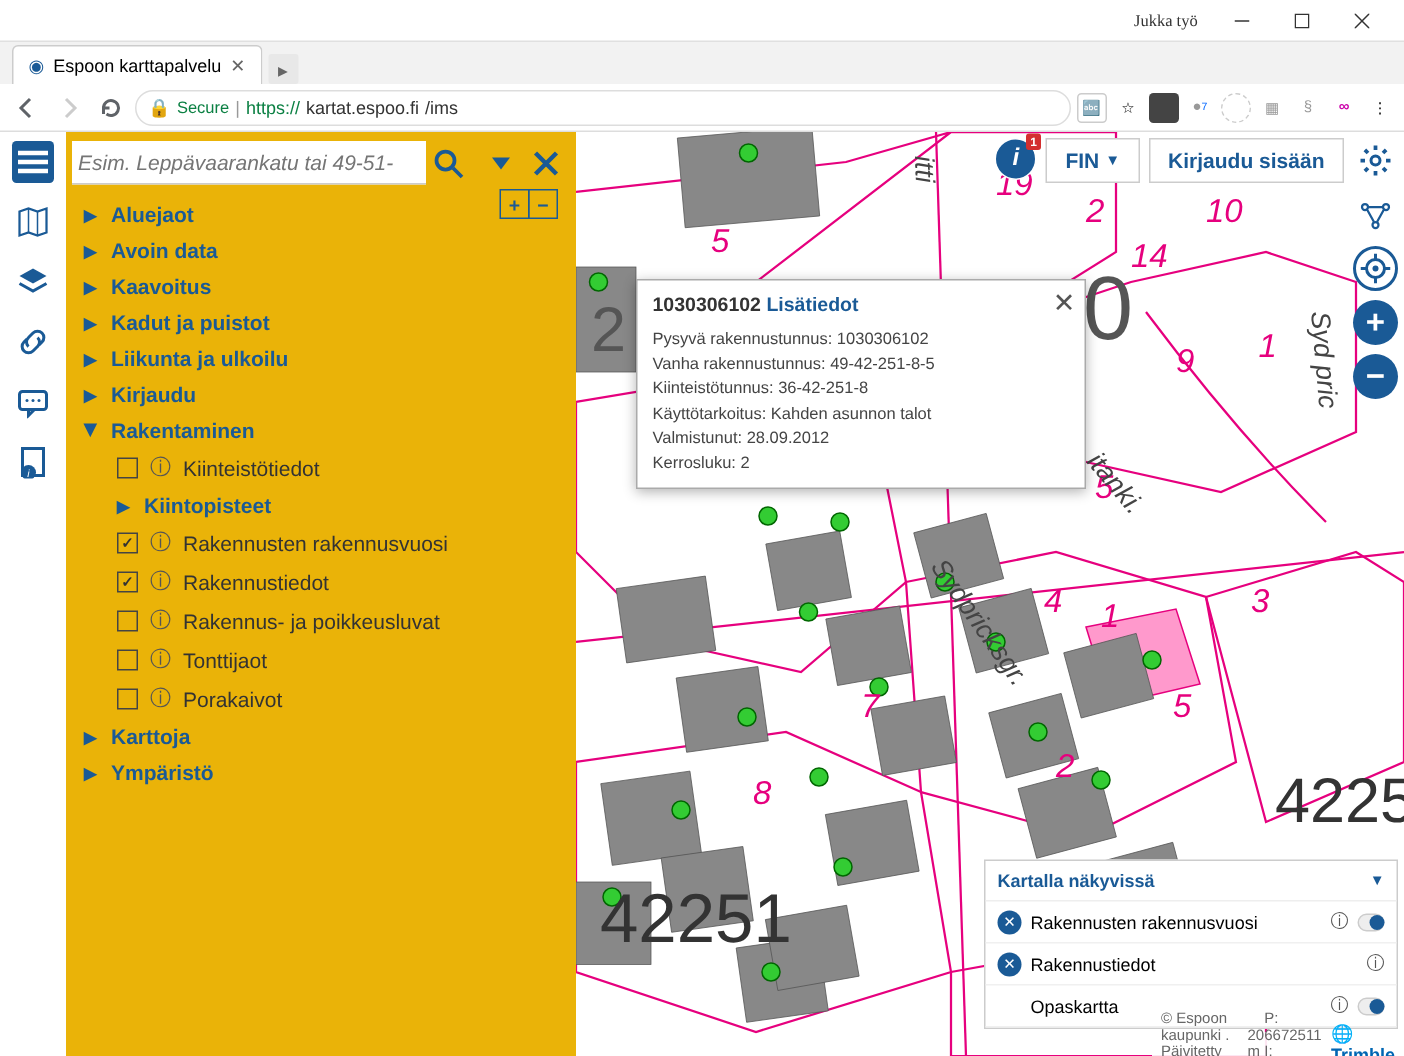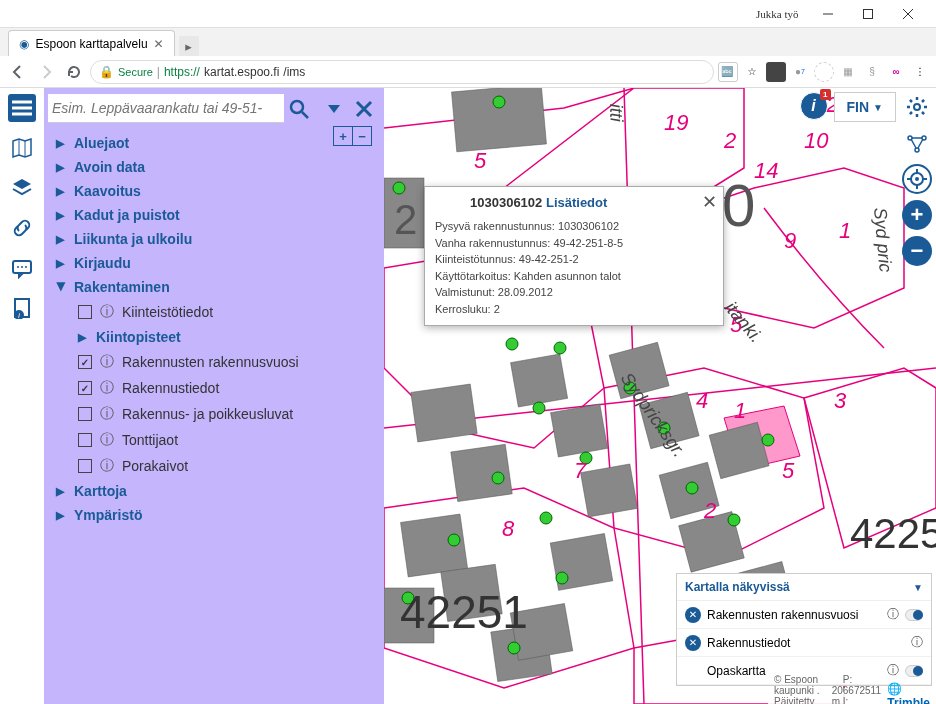--- a/index.html
+++ b/index.html
@@ -26,21 +26,21 @@
 .url-rest { color: #333; }
 .ext-icons { display: flex; gap: 4px; align-items: center; }
 .ext-ic { width: 20px; height: 20px; border-radius: 3px; display: flex; align-items: center; justify-content: center; font-size: 10px; }
 
 
 .app { position: relative; height: 616px; display: flex; }
 .left-rail { width: 44px; background: #fff; display: flex; flex-direction: column; align-items: center; padding-top: 6px; gap: 12px; }
 .rail-ic { width: 28px; height: 28px; display: flex; align-items: center; justify-content: center; color: #1a5a96; cursor: pointer; }
 .rail-ic.primary { background: #1a5a96; color: #fff; border-radius: 3px; }
 
-.sidebar { width: 340px; background: #c4b5fd; padding: 4px 0; overflow-y: auto; }
+.sidebar { width: 340px; background: #eab308; padding: 4px 0; overflow-y: auto; }
 .search-row { display: flex; align-items: center; padding: 2px 8px 8px 4px; gap: 2px; }
 .search-input { flex: 1; border: none; border-bottom: 1px solid #ccc; padding: 6px 4px; font-style: italic; font-size: 14px; color: #888; outline: none; }
 .search-btn, .dd-btn, .clear-btn { color: #1a5a96; cursor: pointer; padding: 2px; }
 
 .zoom-ctrl { position: absolute; left: 334px; top: 38px; display: flex; }
 .zoom-box { width: 20px; height: 20px; border: 1px solid #1a5a96; display: flex; align-items: center; justify-content: center; color: #1a5a96; font-weight: bold; cursor: pointer; margin-left: -1px; }
 
 .tree-item { display: flex; align-items: center; padding: 4px 8px 4px 12px; cursor: pointer; color: #1a5a96; font-weight: bold; font-size: 14px; gap: 8px; }
 .tree-item .caret { width: 10px; font-size: 11px; }
 .tree-item.expanded .caret { transform: rotate(90deg); }
@@ -66,25 +66,25 @@
 
 .top-buttons { position: absolute; right: 40px; top: 4px; display: flex; gap: 6px; }
 .top-btn { background: #fff; border: 1px solid #ccc; padding: 6px 12px; color: #1a5a96; font-weight: bold; font-size: 14px; cursor: pointer; display: flex; align-items: center; gap: 4px; }
 .info-badge { position: relative; width: 28px; height: 28px; border-radius: 14px; background: #1a5a96; color: #fff; display: flex; align-items: center; justify-content: center; font-style: italic; font-weight: bold; font-size: 16px; border: 1px solid #fff; }
 .info-badge .badge-n { position: absolute; top: -4px; right: -4px; background: #d32f2f; color: #fff; font-size: 8px; padding: 1px 3px; border-radius: 2px; font-style: normal; }
 
 
 .popup { position: absolute; left: 424px; top: 192px; width: 300px; background: #fff; border: 1px solid #aaa; box-shadow: 0 2px 8px rgba(0,0,0,0.3); padding: 8px 10px; font-size: 11px; }
 .popup .close { position: absolute; top: 4px; right: 6px; cursor: pointer; color: #555; font-size: 18px; }
 .popup-title { color: #1a5a96; font-weight: bold; font-size: 13px; margin-bottom: 8px; }
-.popup-title .id { color: #333; margin-left: 35px; }
+.popup-title .id { color: #333; }
 .popup-row { color: #444; line-height: 1.5; }
 
 
-.layers-panel { position: absolute; right: 4px; bottom: 18px; width: 256px; background: #fff; border: 1px solid #ccc; font-size: 12px; }
+.layers-panel { position: absolute; right: 4px; bottom: 18px; width: 276px; background: #fff; border: 1px solid #ccc; font-size: 12px; }
 .layers-header { color: #1a5a96; font-weight: bold; padding: 6px 8px; display: flex; justify-content: space-between; align-items: center; border-bottom: 1px solid #eee; }
 .layer-row { display: flex; align-items: center; padding: 5px 8px; gap: 6px; border-bottom: 1px solid #f0f0f0; }
 .layer-row .toggle-x { width: 16px; height: 16px; border-radius: 8px; background: #1a5a96; color: #fff; display: flex; align-items: center; justify-content: center; font-size: 10px; cursor: pointer; }
 .layer-row .name { flex: 1; }
 .layer-row .info-i { color: #555; cursor: pointer; }
 .layer-row .slider { width: 18px; height: 12px; border-radius: 6px; background: #eee; position: relative; cursor: pointer; border: 1px solid #ccc; }
 .layer-row .slider::after { content: ""; position: absolute; width: 10px; height: 10px; border-radius: 5px; background: #1a5a96; top: 0; left: 7px; }
 
 
 .footer { position: absolute; bottom: 0; left: 384px; right: 0; height: 16px; background: rgba(255,255,255,0.9); display: flex; align-items: center; justify-content: space-between; padding: 0 6px; font-size: 10px; color: #666; }
@@ -404,20 +404,21 @@
         <text x="436" y="540" transform="rotate(-12 436 540)">tta</text>
       </g>
     </svg>
 
     <div class="top-buttons">
       <div class="info-badge">i<span class="badge-n">1</span></div>
       <div class="top-btn">
           <span>FIN</span>
           <span style="font-size:10px;">▼</span>
         </div>
+      <div class="top-btn">Kirjaudu sisään</div>
     </div>
 
     <div class="right-rail">
       <div class="rr-btn rr-gear">
           <svg width="24" height="24" viewBox="0 0 24 24">
             <circle cx="12" cy="12" r="3" fill="none" stroke="#1a5a96" stroke-width="2"></circle>
             <path d="M12 2 L12 5 M12 19 L12 22 M2 12 L5 12 M19 12 L22 12 M4.9 4.9 L7 7 M17 17 L19.1 19.1 M4.9 19.1 L7 17 M17 7 L19.1 4.9" stroke="#1a5a96" stroke-width="2.5"></path>
           </svg>
         </div>
       <div class="rr-btn" style="color:#1a5a96;">
@@ -441,21 +442,21 @@
       <div class="rr-btn rr-blue" style="font-size:22px;font-weight:bold;">+</div>
       <div class="rr-btn rr-blue" style="font-size:22px;font-weight:bold;">−</div>
     </div>
 
     <div class="popup" style="left:40px;top:98px;">
       <span class="close">✕</span>
       <div class="popup-title"><span class="id">1030306102</span> <a href="#" style="color:#1a5a96;text-decoration:none;">Lisätiedot</a></div>
       <div id="popup-rows">
           <div class="popup-row">Pysyvä rakennustunnus: 1030306102</div>
           <div class="popup-row">Vanha rakennustunnus: 49-42-251-8-5</div>
-          <div class="popup-row">Kiinteistötunnus: 49-42-251-2</div>
+          <div class="popup-row">Kiinteistötunnus: 36-42-251-8</div>
           <div class="popup-row">Käyttötarkoitus: Kahden asunnon talot</div>
           <div class="popup-row">Valmistunut: 28.09.2012</div>
           <div class="popup-row">Kerrosluku: 2</div>
         </div>
     </div>
 
     <div class="layers-panel">
       <div class="layers-header">
           <span>Kartalla näkyvissä</span>
           <span style="color:#1a5a96;font-size:10px;">▼</span>

